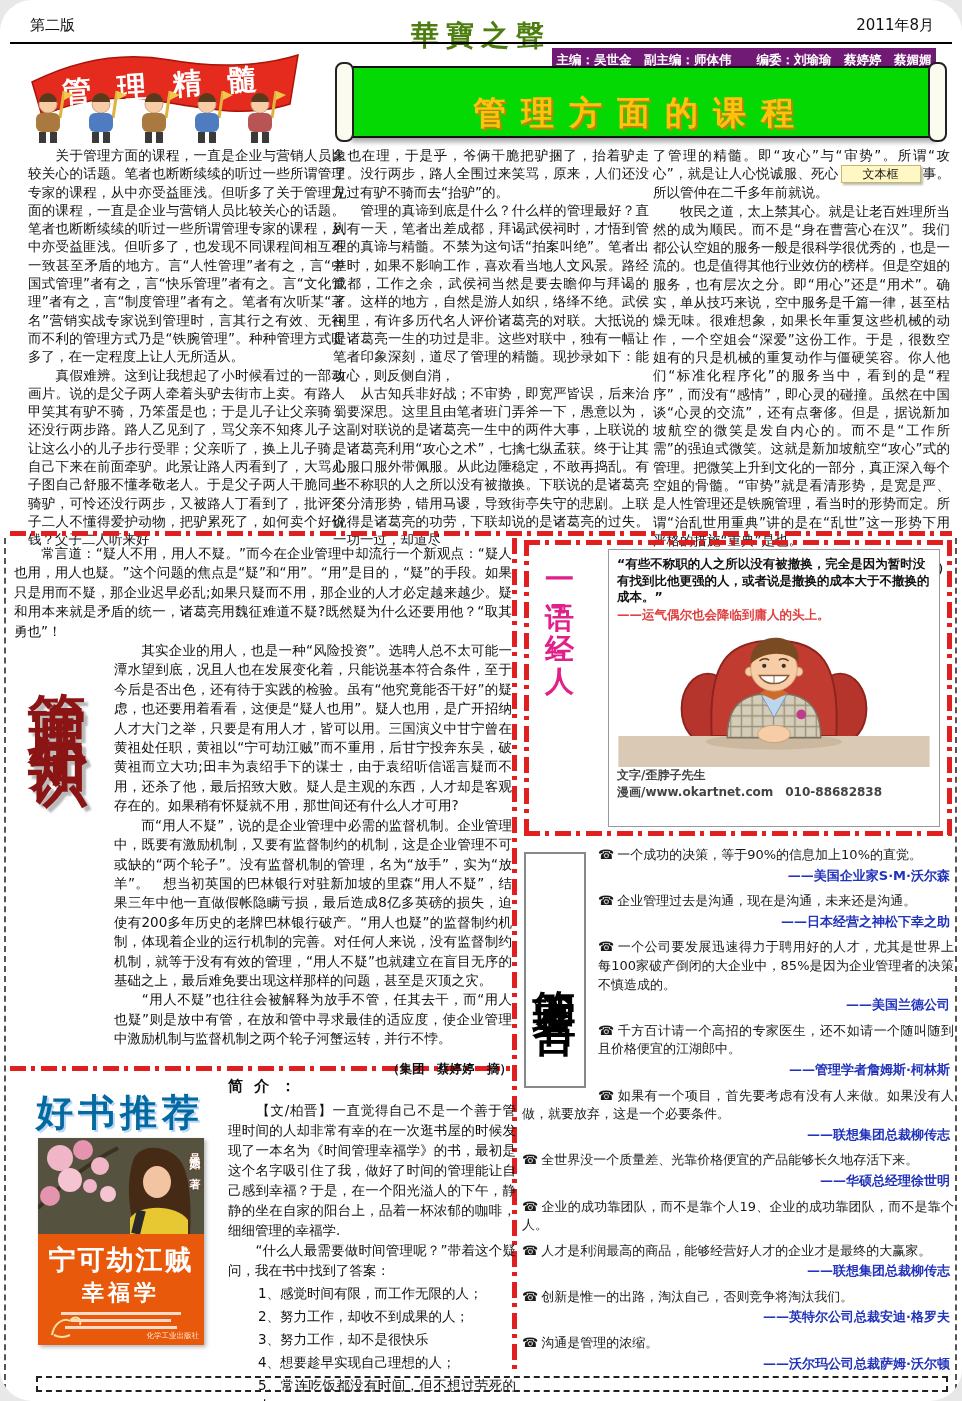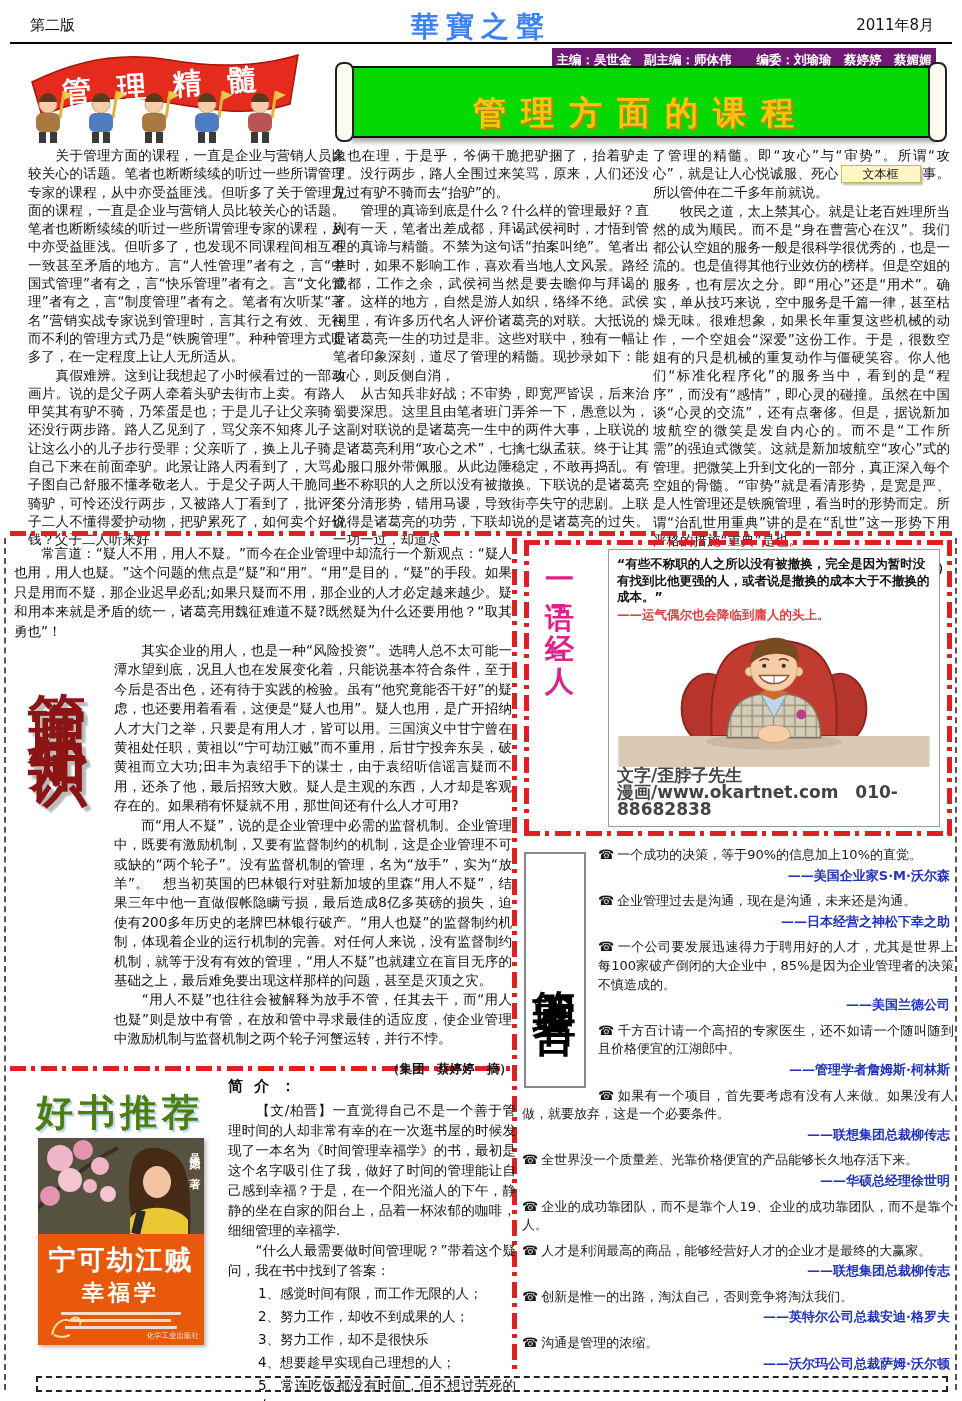--- a/index.html
+++ b/index.html
@@ -1,25 +1,25 @@
 <!DOCTYPE html>
 <html><head>
 <meta charset="utf-8">
 <style>
   html,body { margin:0; padding:0; background:#e8e8e8; }
   .page {
     position:relative; width:962px; height:1401px; margin:0 auto;
     background:#ffffff; overflow:hidden;
-    font-family:"DejaVu Sans", sans-serif; color:#111;
+    font-family:"DejaVu Sans", sans-serif; color:#111;border-radius:32px;
   }
   
   .edition   { position:absolute; left:30px;  top:16px; font-size:15px; }
-  .masthead  { position:absolute; left:0; right:0; top:8px; text-align:center;
+  .masthead  { position:absolute; left:0; right:0; top:17px; text-align:center;
                font-family:"DejaVu Serif", serif; font-weight:bold; font-size:28px;
-               color:#3b82f6; letter-spacing:7px; }
+               color:#4d7c0f; letter-spacing:7px; }
   .pubdate   { position:absolute; right:28px; top:16px; font-size:15px; }
   .head-rule { position:absolute; left:10px; top:42px; width:942px; border-top:2px solid #000; }
   .editors   { position:absolute; left:552px; top:48px; width:384px; height:23px;
                background:#701a75; color:#fff; font-size:12.5px; line-height:23px;
                text-align:center; font-weight:bold; }
   
   .flag-wrap { position:absolute; left:22px; top:48px; width:285px; height:95px; }
   .kids-wrap { position:absolute; left:30px; top:88px; width:270px; height:58px; }
   
   .course-banner { position:absolute; left:335px; top:66px; width:612px; height:72px; }
@@ -70,37 +70,37 @@
   .idiom-panel .b-r { position:absolute; top:0; bottom:0; right:0;  width:5px; }
   .idiom-title { position:absolute; left:16px; top:24px; height:250px;
                  writing-mode:vertical-rl; text-orientation:upright;
                  font-size:29px; font-weight:bold; color:#e0218a; letter-spacing:16px;
                  font-family:"DejaVu Serif", serif; }
   .cartoon-box { position:absolute; left:84px; top:9px; width:332px; height:278px;
                  border:1px solid #999; background:#fff; padding:6px 8px; box-sizing:border-box; }
   .cartoon-quote { font-size:12.5px; font-weight:bold; line-height:16.5px; color:#111; margin:0; }
   .cartoon-tagline { font-size:12.5px; font-weight:bold; line-height:17px; color:#e04040; margin:0; }
   .cartoon-art { display:block; margin:2px auto 0 auto; }
-  .cartoon-credits { font-size:17px; font-weight:bold; color:#444; line-height:17px; }
+  .cartoon-credits { font-size:12px; font-weight:bold; color:#444; line-height:17px; }
   
   .mingyan { position:absolute; left:522px; top:846px; width:432px;
              font-size:13px; line-height:18.6px; color:#1a1a1a; }
   .mingyan-title-box { float:left; width:58px; height:232px; border:2px solid #888;
                        margin:6px 12px 6px 2px; display:flex; align-items:center; justify-content:center; }
   .mingyan-title { writing-mode:vertical-rl; text-orientation:upright;
                    font-family:"DejaVu Serif", serif; font-weight:bold; font-size:43px;
                    letter-spacing:7px; color:#000; }
   .quote-block { margin:0 0 7px 0; }
   .quote-block p { margin:0; text-align:justify; }
   .q-bullet { font-weight:bold; margin-right:3px; }
   .q-author { display:block; text-align:right; color:#2233bb; font-weight:bold;
               margin:2px 4px 0 0; }
   
   .book-title { position:absolute; left:30px; top:1088px; width:180px; text-align:center;
-                font-size:37px; font-weight:bold; color:#4d7c0f; letter-spacing:5px;
+                font-size:37px; font-weight:bold; color:#0369a1; letter-spacing:5px;
                 text-shadow:2px 2px 0 #bcd8f4; font-family:Liberation Serif, serif; }
   .book-cover { position:absolute; left:38px; top:1138px; width:166px; height:207px;
                 background:#e8590c; box-shadow:2px 2px 4px rgba(0,0,0,0.3); }
   .cover-photo { position:relative; width:166px; height:96px; overflow:hidden; }
   .cover-author { position:absolute; right:3px; top:6px; writing-mode:vertical-rl;
                   text-orientation:upright; font-size:11px; font-weight:bold; color:#fff;
                   text-shadow:0 0 2px #803010; letter-spacing:3px; }
   .cover-title-1 { margin:8px 0 0 0; text-align:center; color:#fff; font-weight:bold;
                    font-size:27px; letter-spacing:2px; font-family:"DejaVu Serif", serif; }
   .cover-title-2 { margin:0; text-align:center; color:#fff; font-weight:bold;

